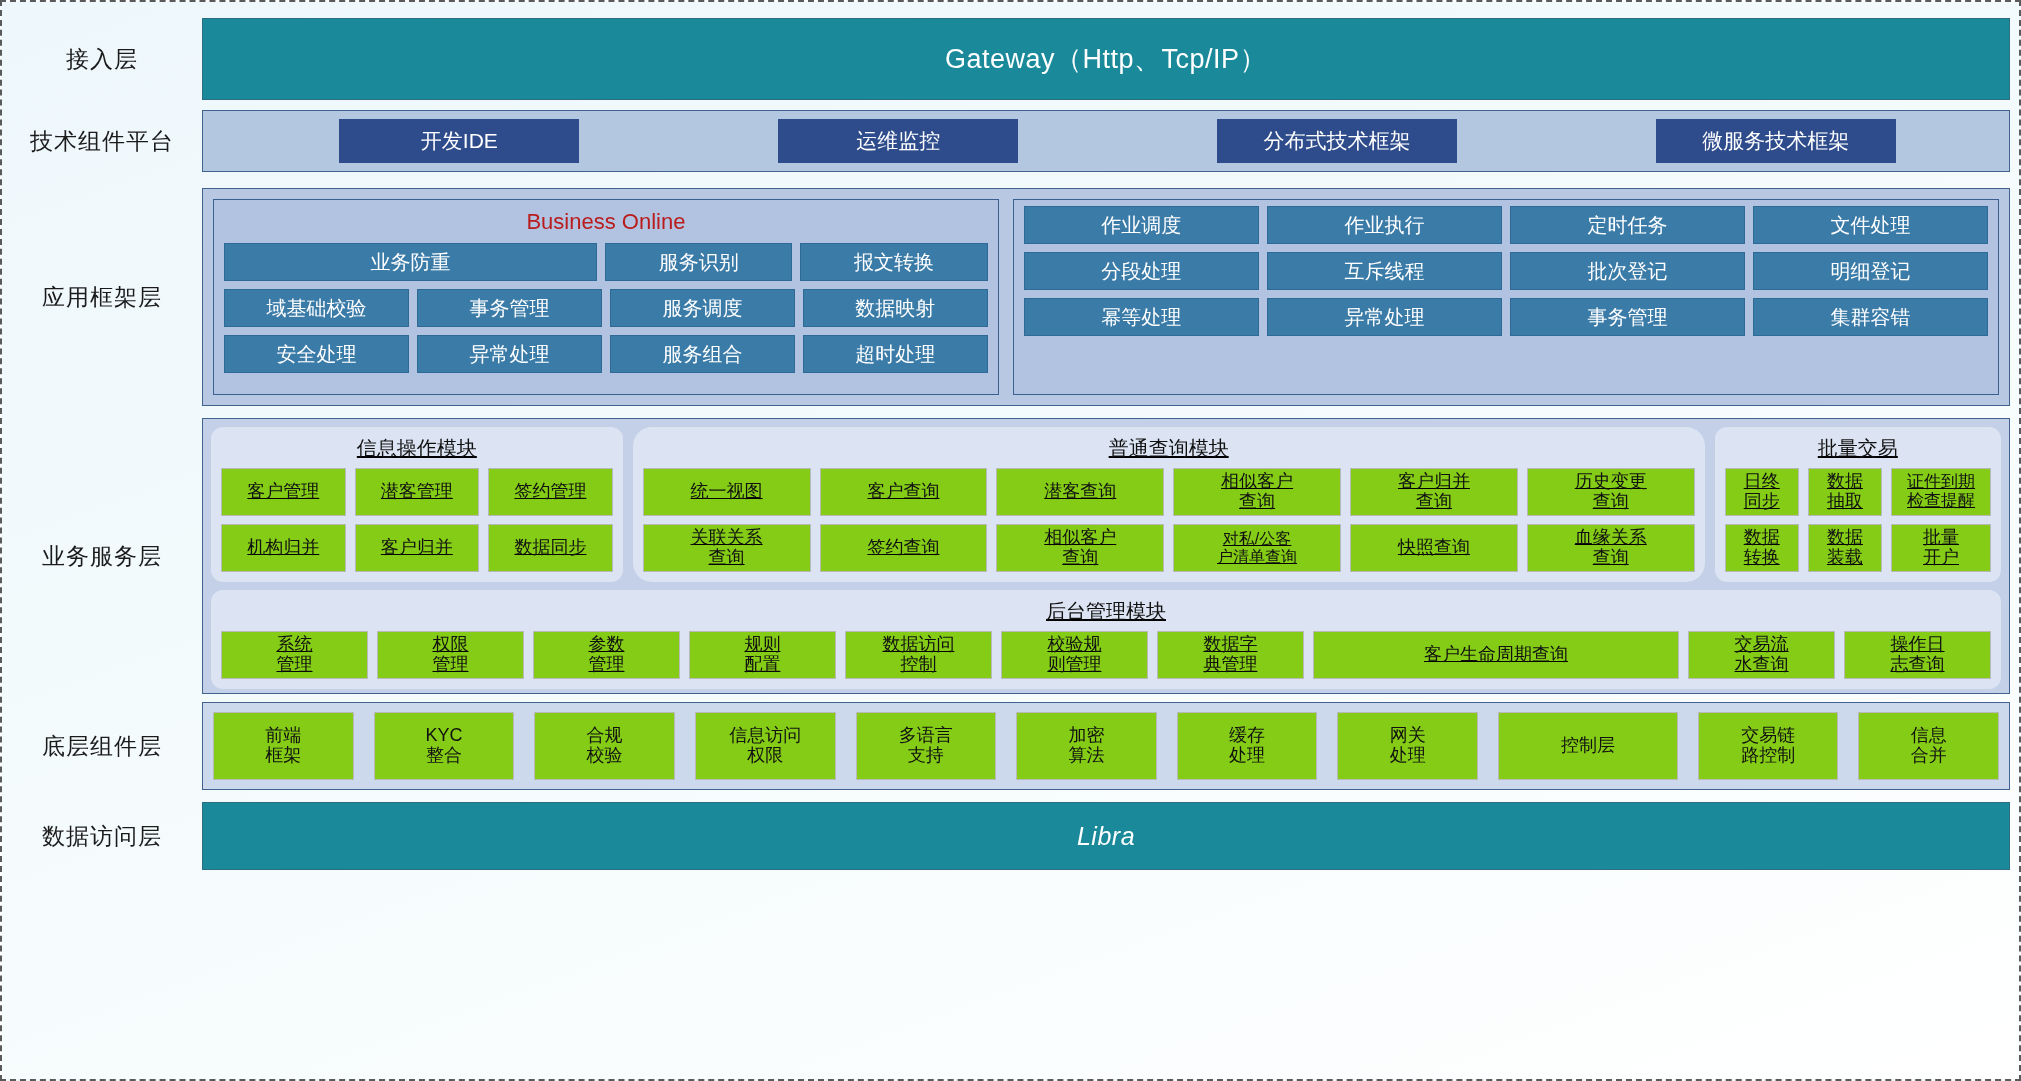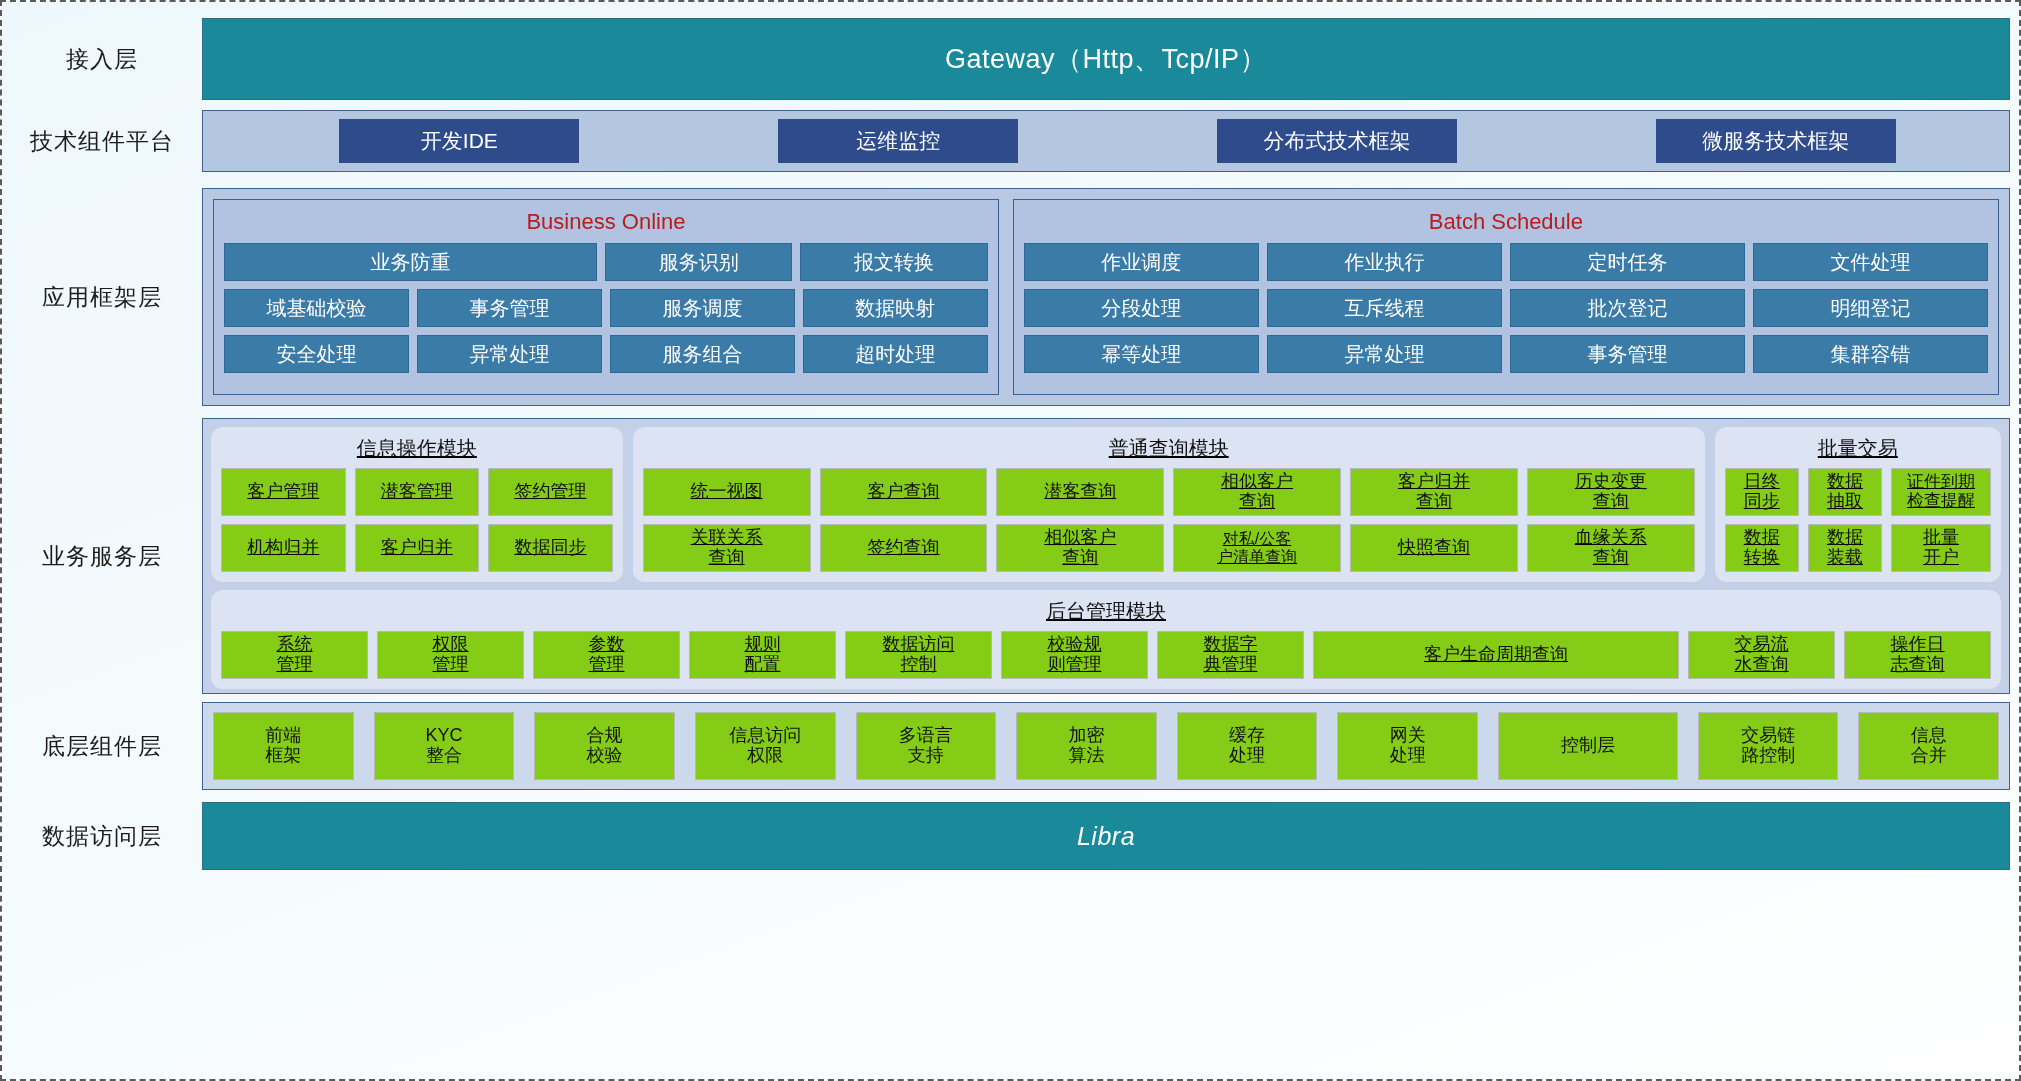--- a/index.html
+++ b/index.html
@@ -207,21 +207,20 @@
             <div class="fw-line">
               <div class="fw-cell">安全处理</div>
               <div class="fw-cell">异常处理</div>
               <div class="fw-cell">服务组合</div>
               <div class="fw-cell">超时处理</div>
             </div>
           </div>
         </div>
 
         <div class="fw-group">
-          <div class="fw-title">Batch Schedule</div>
           <div class="fw-grid">
             <div class="fw-line">
               <div class="fw-cell">作业调度</div>
               <div class="fw-cell">作业执行</div>
               <div class="fw-cell">定时任务</div>
               <div class="fw-cell">文件处理</div>
             </div>
             <div class="fw-line">
               <div class="fw-cell">分段处理</div>
               <div class="fw-cell">互斥线程</div>
@@ -257,21 +256,21 @@
                 <div class="white-cell">签约管理</div>
               </div>
               <div class="svc-line">
                 <div class="white-cell">机构归并</div>
                 <div class="white-cell">客户归并</div>
                 <div class="white-cell">数据同步</div>
               </div>
             </div>
           </div>
 
-          <div class="svc-group" style="flex:1 1 auto;">
+          <div class="svc-group" style="flex:1 1 auto;border-radius:19px;">
             <div class="svc-title">普通查询模块</div>
             <div class="svc-grid">
               <div class="svc-line">
                 <div class="white-cell two-line">统一视图</div>
                 <div class="white-cell two-line">客户查询</div>
                 <div class="white-cell two-line">潜客查询</div>
                 <div class="white-cell two-line">相似客户
 查询</div>
                 <div class="white-cell two-line">客户归并
 查询</div>

